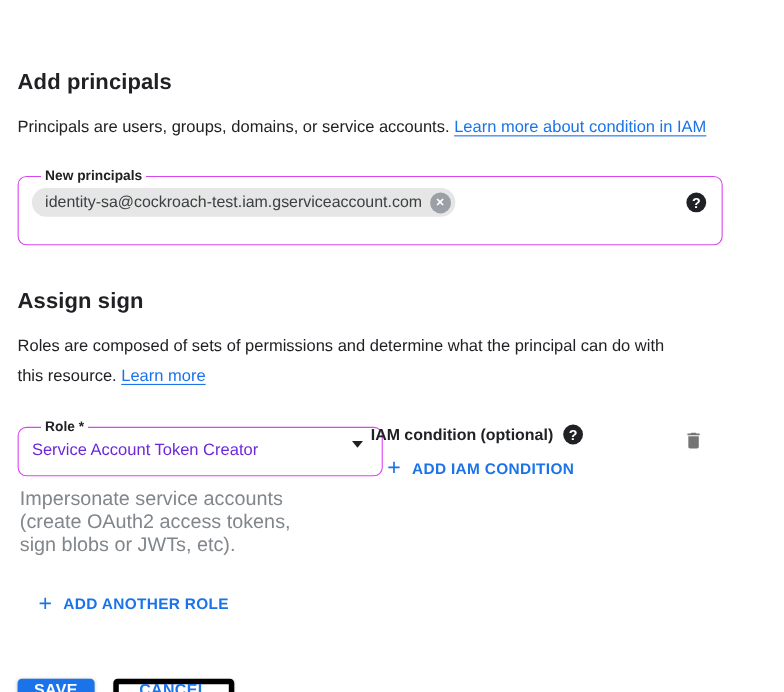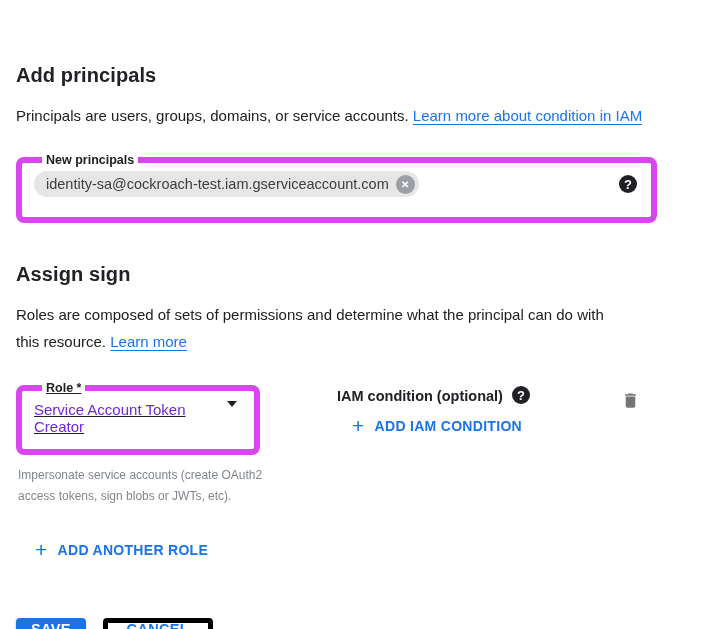--- a/index.html
+++ b/index.html
@@ -23,21 +23,21 @@
     font-size: 15px; line-height: 27px; color: #202124;
     margin: 0 0 24px 0; max-width: 648px;
   }
   .intro.roles { max-width: 612px; margin-bottom: 26px; }
   a.link {
     color: #1a73e8; text-decoration: underline;
     text-underline-offset: 3px; cursor: pointer;
   }
 
   fieldset.outlined {
-    border: 6px solid #d946ef; border-radius: 8px;
+    border: 1px solid #d946ef; border-radius: 8px;
     margin: 0; padding: 2px 12px 14px 12px; background: #fff;
   }
   fieldset.outlined legend {
     font-size: 12.5px; font-weight: 700; color: #202124;
     padding: 0 4px; margin-left: 8px; line-height: 14px;
   }
   .principals-field { width: 641px; min-height: 70px; cursor: text; }
   .field-content {
     display: flex; justify-content: space-between;
     align-items: flex-start; padding-top: 2px;
@@ -57,32 +57,32 @@
   .help-badge {
     width: 18px; height: 18px; border-radius: 50%;
     background: #202124; color: #ffffff; flex: none;
     display: inline-flex; align-items: center; justify-content: center;
     font-size: 13px; font-weight: 700; cursor: pointer;
   }
   .field-content .help-badge { margin-top: 4px; margin-right: 2px; }
 
   .role-row { display: flex; align-items: flex-start; }
   .role-col { width: 300px; flex: none; }
-  .role-field { width: 244px; padding: 0 10px 12px 12px; cursor: pointer; text-decoration: underline; }
+  .role-field { width: 332px; padding: 0 10px 12px 12px; cursor: pointer; }
   .select-row {
     display: flex; justify-content: space-between; align-items: flex-start;
     padding-top: 4px; font-size: 15px; color: #6d28d9;
   }
   .dd-arrow {
     width: 0; height: 0; margin-right: 5px;
     border-left: 5px solid transparent; border-right: 5px solid transparent;
     border-top: 6px solid #202124;
   }
   .role-help {
-    width: 256px; font-size: 12px; line-height: 21px;
+    width: 256px; font-size: 18px; line-height: 21px;
     color: #80868b; margin: 10px 0 0 2px;
   }
 
   .cond-col { margin-left: 21px; padding-top: 5px; flex: none; }
   .cond-label-row {
     display: flex; align-items: flex-end; gap: 9px;
     font-size: 14.5px; font-weight: 700; color: #202124;
   }
   .add-btn {
     display: inline-flex; align-items: center; gap: 10px;

